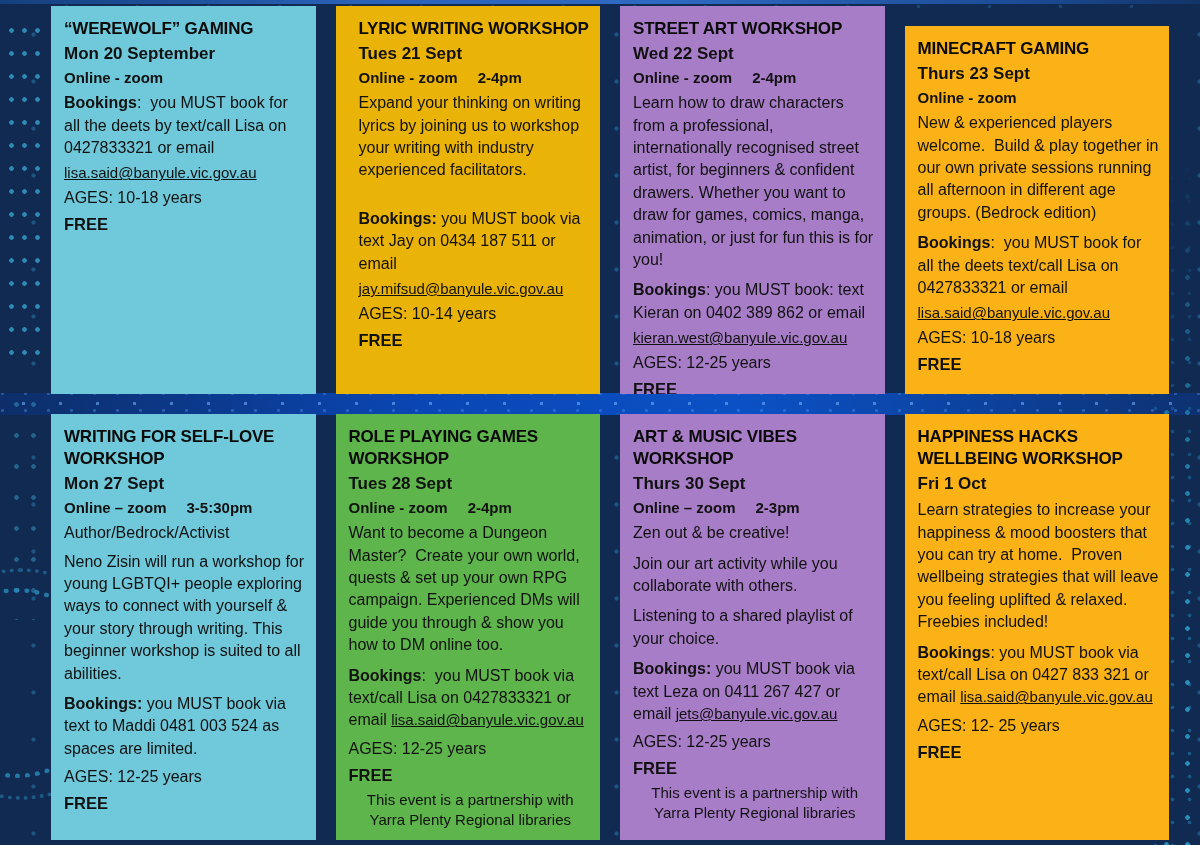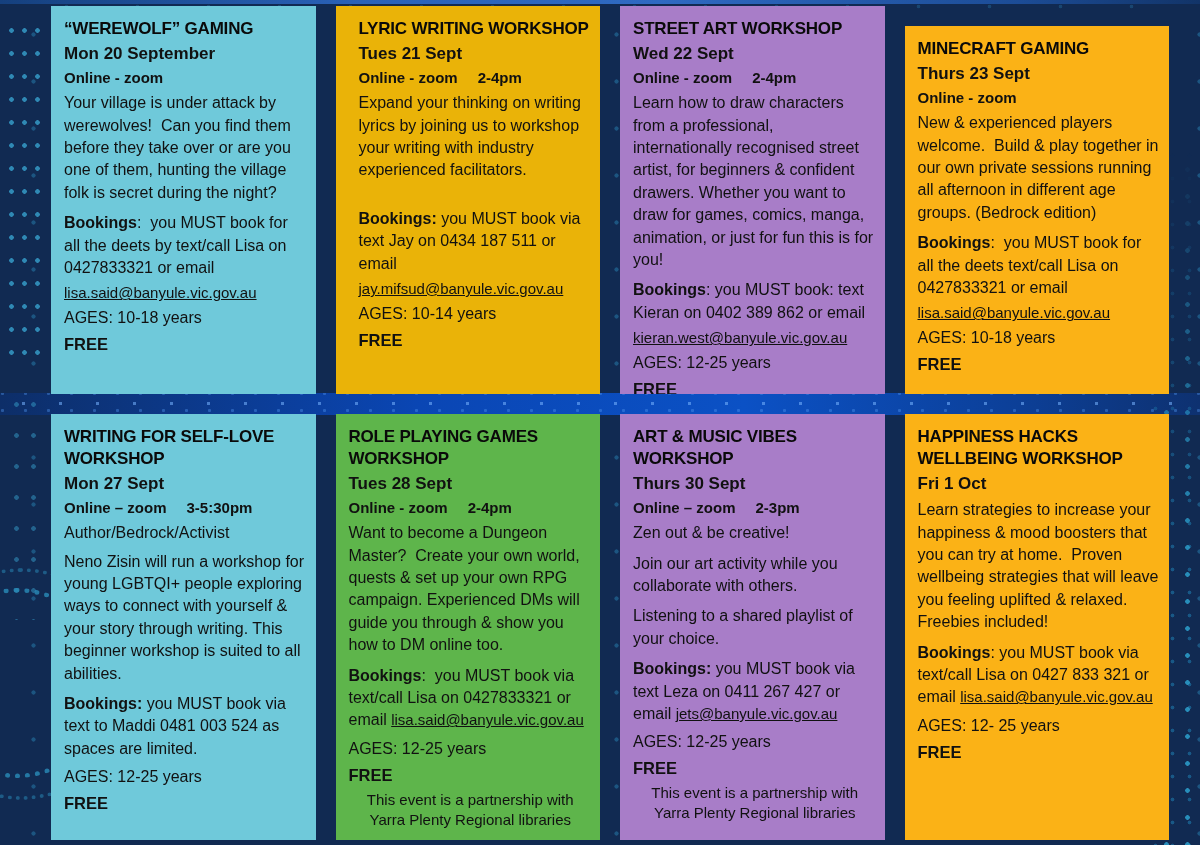--- a/index.html
+++ b/index.html
@@ -106,21 +106,20 @@
   <div class="dots-right"></div>
   <div class="arc2"></div>
   <div class="arc1"></div>
 
   <main class="grid">
 
     <section class="card" style="background: rgb(111, 201, 218);">
       <h2 class="title">“WEREWOLF” GAMING</h2>
       <div class="date">Mon 20 September</div>
       <div class="online"><span>Online - zoom</span><span class="time"></span></div>
-      <p class="body">Your village is under attack by werewolves!  Can you find them before they take over or are you one of them, hunting the village folk is secret during the night?</p>
       <p class="body"><strong>Bookings</strong><span>:  you MUST book for all the deets by text/call Lisa on 0427833321 or email</span></p>
       <a class="email block">lisa.said@banyule.vic.gov.au</a>
       <div class="ages">AGES: 10-18 years</div>
       <div class="free">FREE</div>
     </section>
 
     <section class="card" style="background: #eab308; padding-left: 23px;">
       <h2 class="title">LYRIC WRITING WORKSHOP</h2>
       <div class="date">Tues 21 Sept</div>
       <div class="online"><span>Online - zoom</span><span class="time">2-4pm</span></div>

